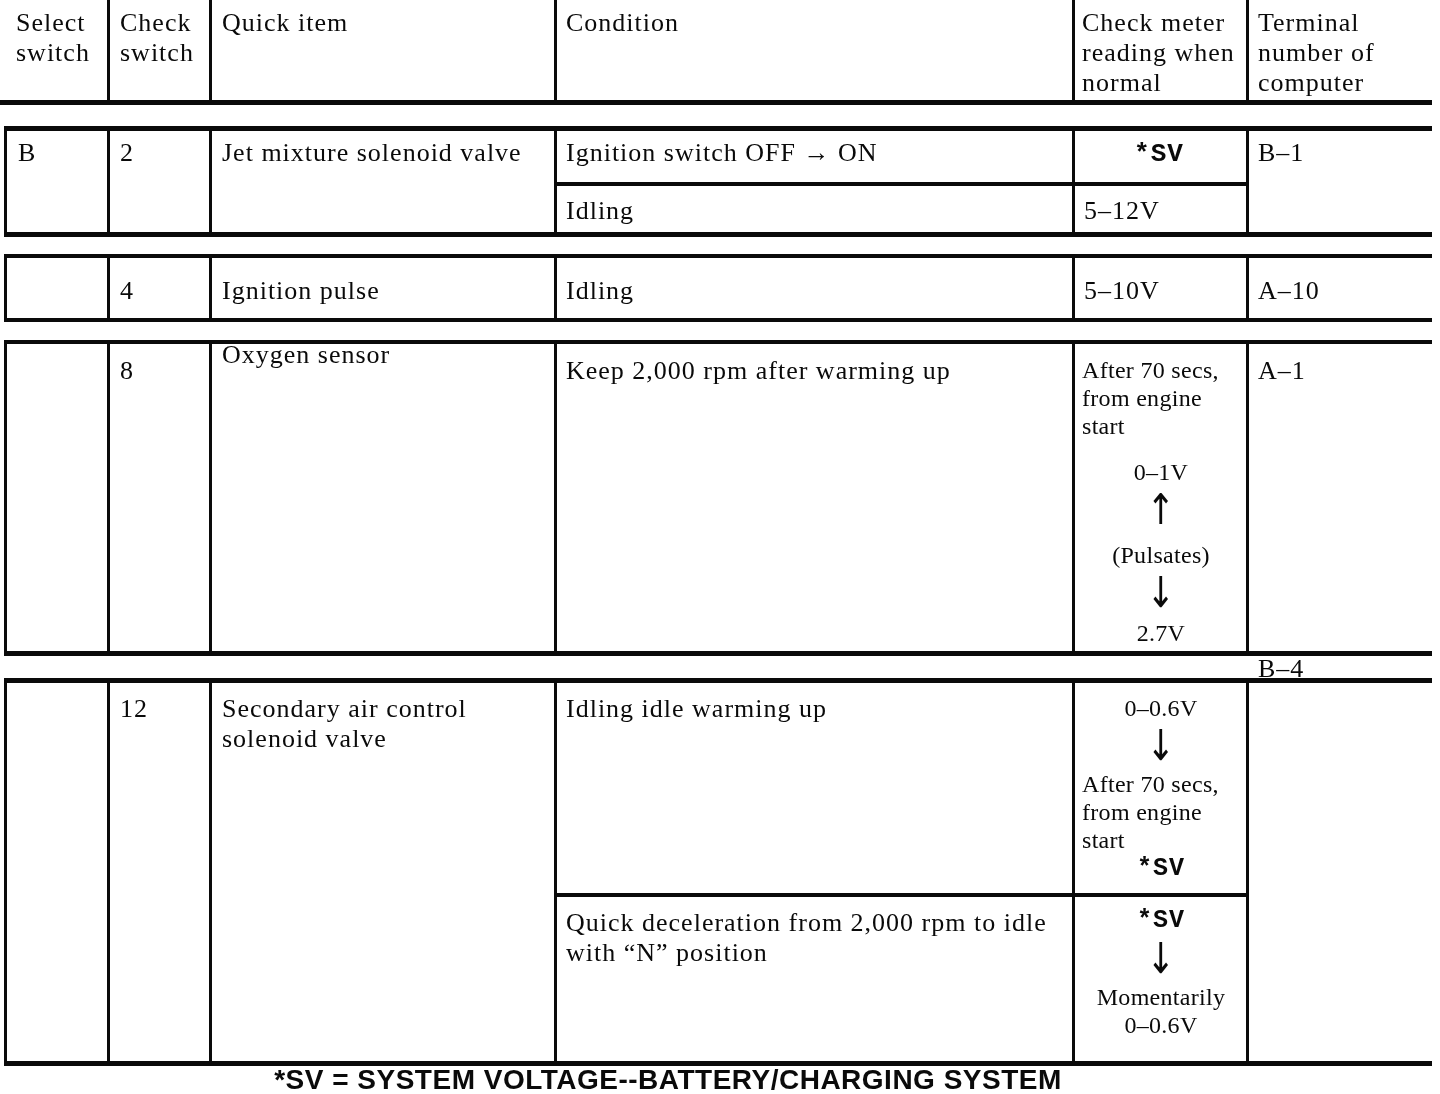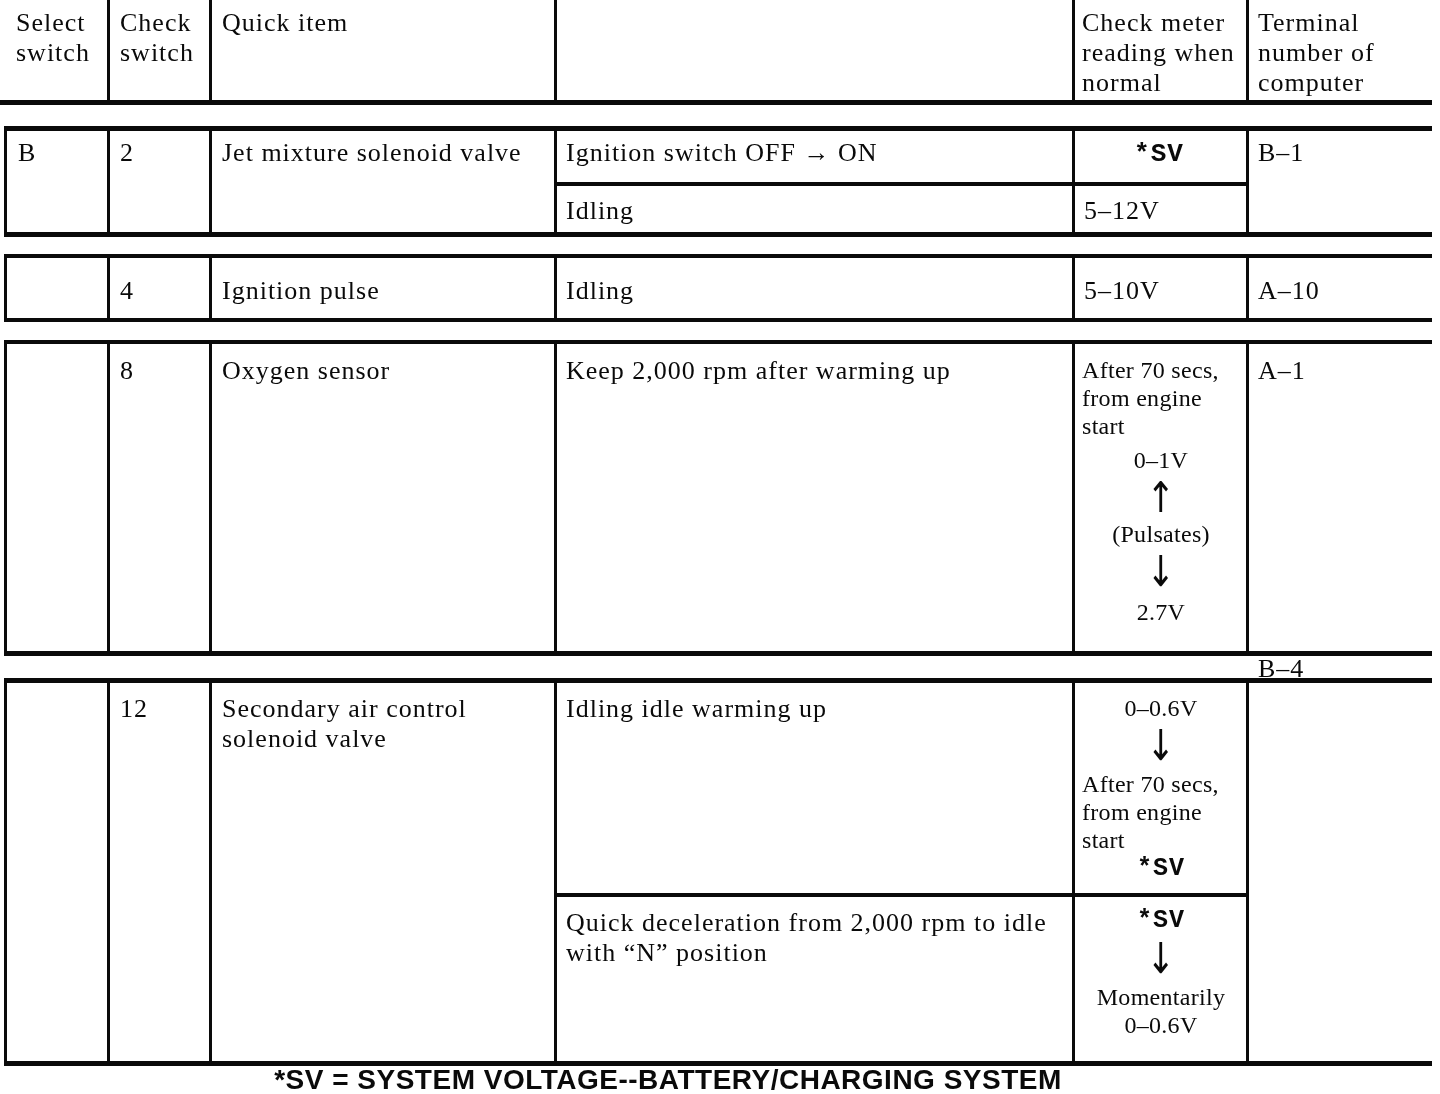--- a/index.html
+++ b/index.html
@@ -26,20 +26,21 @@
   <div class="vl" style="left:107px;top:0;height:102px"></div>
   <div class="vl" style="left:209px;top:0;height:102px"></div>
   <div class="vl" style="left:554px;top:0;height:102px"></div>
   <div class="vl" style="left:1072px;top:0;height:102px"></div>
   <div class="vl" style="left:1246px;top:0;height:102px"></div>
   <div class="hl thick" style="left:0;top:100px;width:1432px"></div>
 
   <div class="txt" style="left:16px;top:8px;width:88px">Select switch</div>
   <div class="txt" style="left:120px;top:8px;width:86px">Check switch</div>
   <div class="txt" style="left:222px;top:8px;width:325px">Quick item</div>
+  <div class="txt" style="left:566px;top:8px;width:500px">Condition</div>
   <div class="txt" style="left:1082px;top:8px;width:158px">Check meter reading when normal</div>
   <div class="txt" style="left:1258px;top:8px;width:168px">Terminal number of computer</div>
 
   <div class="hl thick" style="left:4px;top:126px;width:1428px"></div>
   <div class="hl thick" style="left:4px;top:232px;width:1428px"></div>
   <div class="hl" style="left:554px;top:182px;width:695px"></div>
   <div class="vl" style="left:4px;top:126px;height:111px"></div>
   <div class="vl" style="left:107px;top:126px;height:111px"></div>
   <div class="vl" style="left:209px;top:126px;height:111px"></div>
   <div class="vl" style="left:554px;top:126px;height:111px"></div>
@@ -73,29 +74,29 @@
   <div class="hl" style="left:4px;top:340px;width:1428px"></div>
   <div class="hl thick" style="left:4px;top:651px;width:1428px"></div>
   <div class="vl" style="left:4px;top:340px;height:316px"></div>
   <div class="vl" style="left:107px;top:340px;height:316px"></div>
   <div class="vl" style="left:209px;top:340px;height:316px"></div>
   <div class="vl" style="left:554px;top:340px;height:316px"></div>
   <div class="vl" style="left:1072px;top:340px;height:316px"></div>
   <div class="vl" style="left:1246px;top:340px;height:316px"></div>
 
   <div class="txt" style="left:120px;top:356px;width:80px">8</div>
-  <div class="txt" style="left:222px;top:356px;width:325px">Oxygen sensor</div>
+  <div class="txt" style="left:222px;top:340px;width:325px">Oxygen sensor</div>
   <div class="txt" style="left:566px;top:356px;width:500px">Keep 2,000 rpm after warming up</div>
   <div class="txt" style="left:1258px;top:356px;width:168px">A–1</div>
 
   <div class="rcell" style="left:1082px;top:356px;width:158px">
     <div>After 70 secs, from engine start</div>
-    <div class="c" style="margin-top:6px">0–1V</div>
+    <div class="c" style="margin-top:18px">0–1V</div>
     <div class="arrow c" style="margin-top:2px">↑</div>
-    <div class="c" style="margin-top:2px">(Pulsates)</div>
+    <div class="c" style="margin-top:11px">(Pulsates)</div>
     <div class="arrow c" style="margin-top:2px">↓</div>
     <div class="c" style="margin-top:6px">2.7V</div>
   </div>
 
   <div class="hl thick" style="left:4px;top:678px;width:1428px"></div>
   <div class="hl thick" style="left:4px;top:1061px;width:1428px"></div>
   <div class="hl" style="left:554px;top:893px;width:695px"></div>
   <div class="vl" style="left:4px;top:678px;height:388px"></div>
   <div class="vl" style="left:107px;top:678px;height:388px"></div>
   <div class="vl" style="left:209px;top:678px;height:388px"></div>

